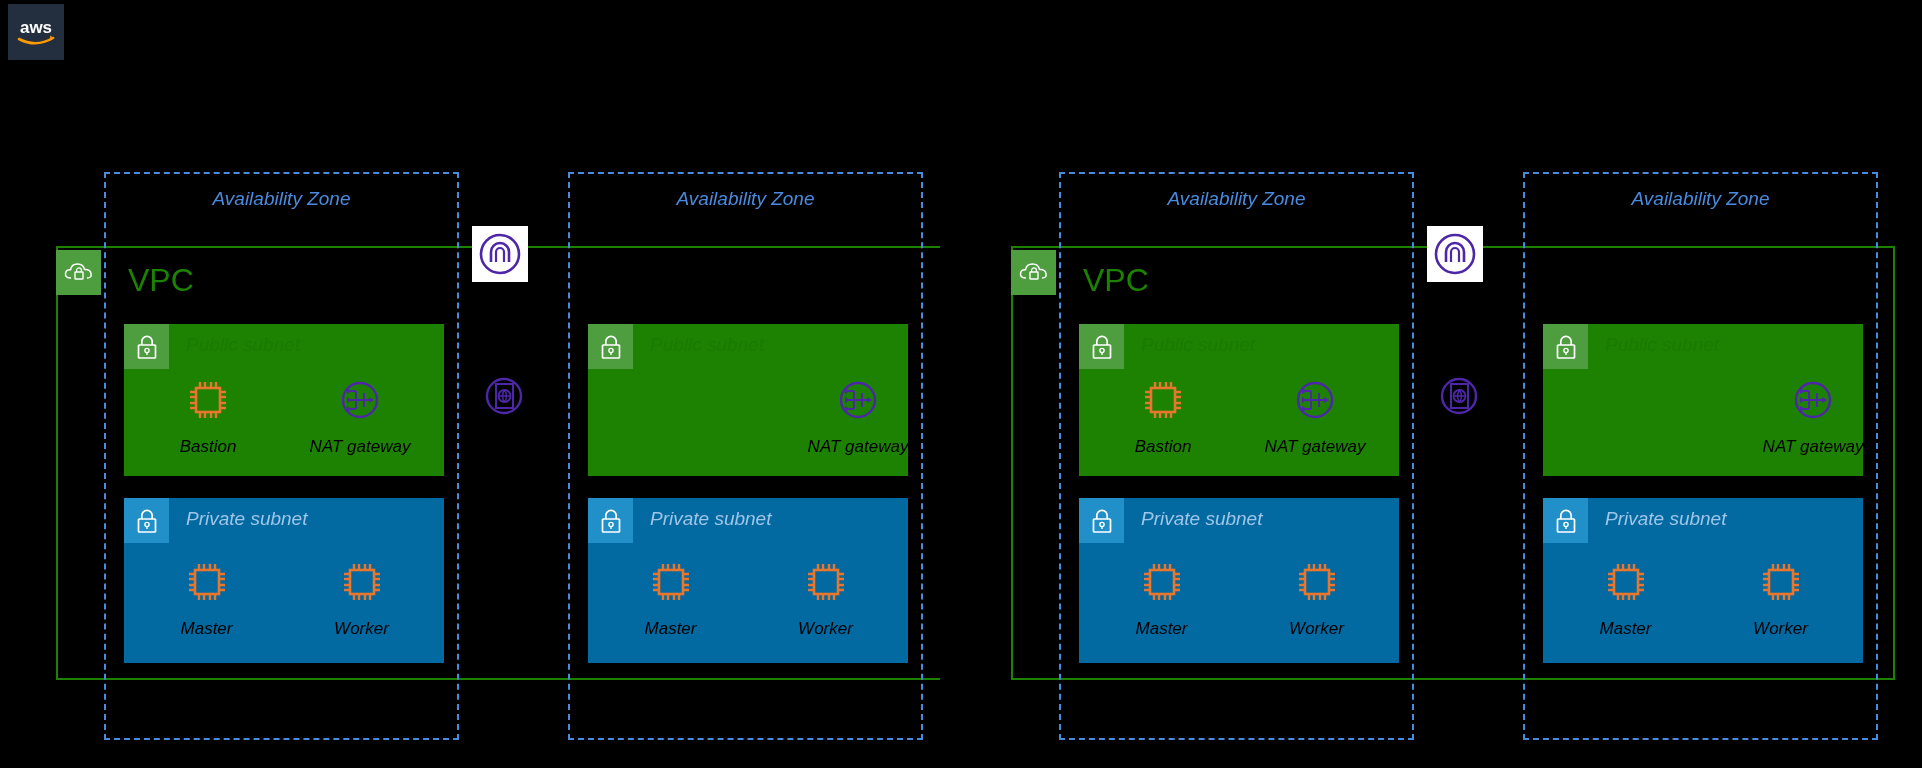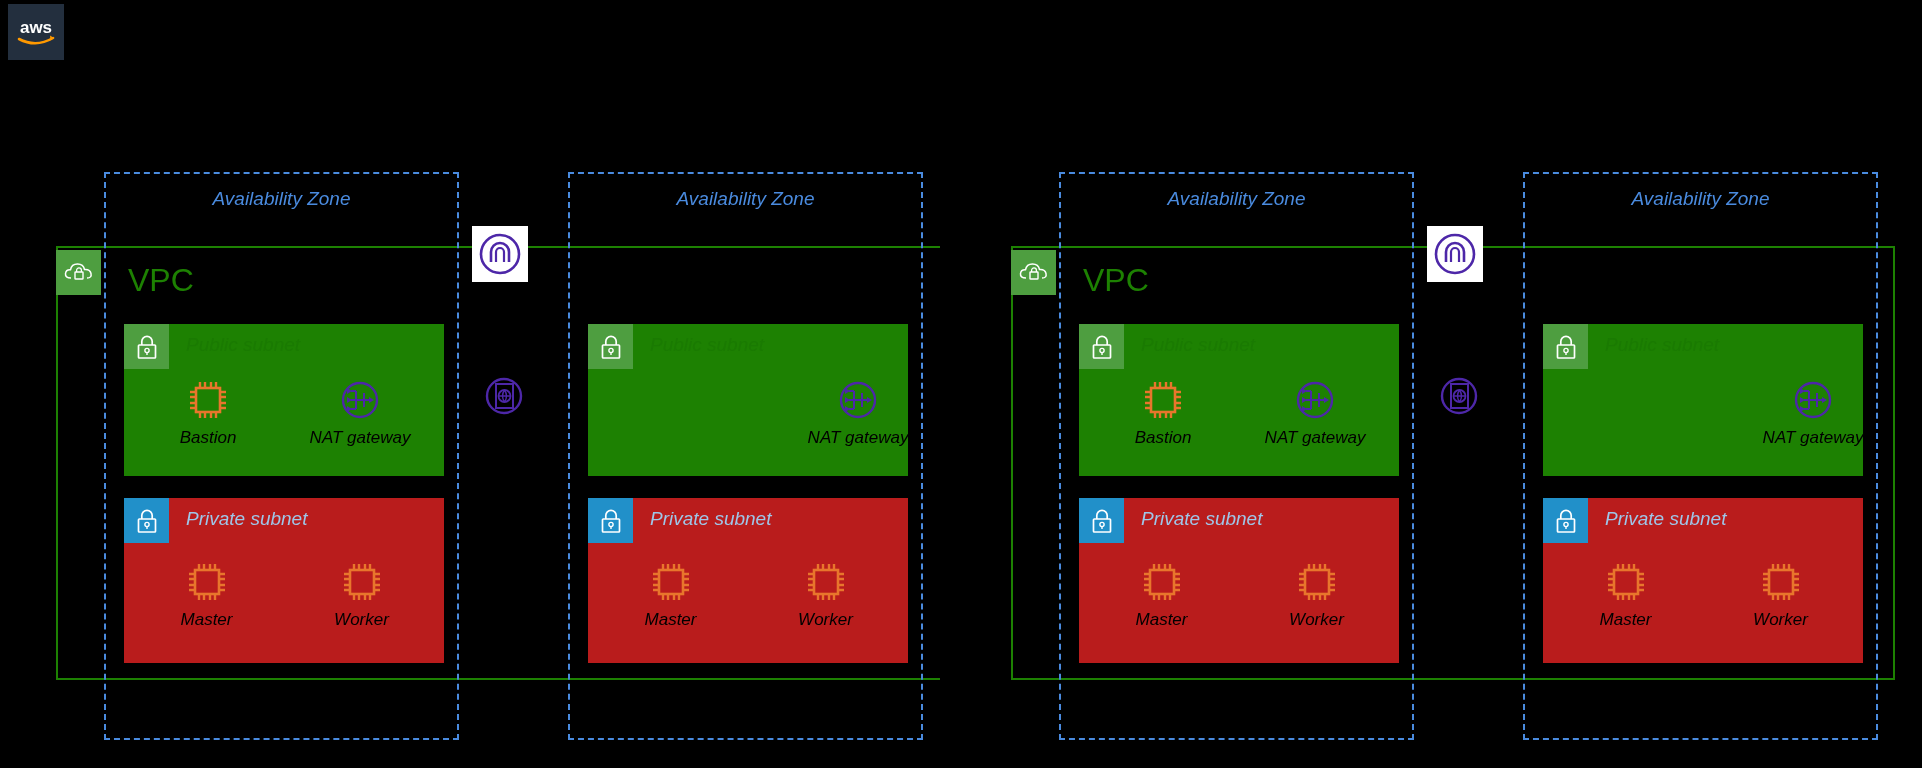--- a/index.html
+++ b/index.html
@@ -114,21 +114,21 @@
     box-sizing: border-box;
   }
   .subnet.public {
     top: 150px;
     height: 152px;
     background: #1d8102;
   }
   .subnet.private {
     top: 324px;
     height: 165px;
-    background: #b91c1c;
+    background: #0369a1;
   }
 
   .subnet-badge {
     position: absolute;
     left: 0;
     top: 0;
     width: 45px;
     height: 45px;
     display: flex;
     align-items: center;
@@ -164,21 +164,21 @@
     width: 100px;
   }
   .res-icon {
     width: 52px;
     height: 52px;
     display: flex;
     align-items: center;
     justify-content: center;
   }
   .res-label {
-    margin-top: 2px;
+    margin-top: 11px;
     color: #000000;
     font-size: 17px;
     white-space: nowrap;
   }
 
   
   .subnet.public.nat-only .res-row { justify-content: flex-end; padding-right: 24px; }
 
   
   .igw {

